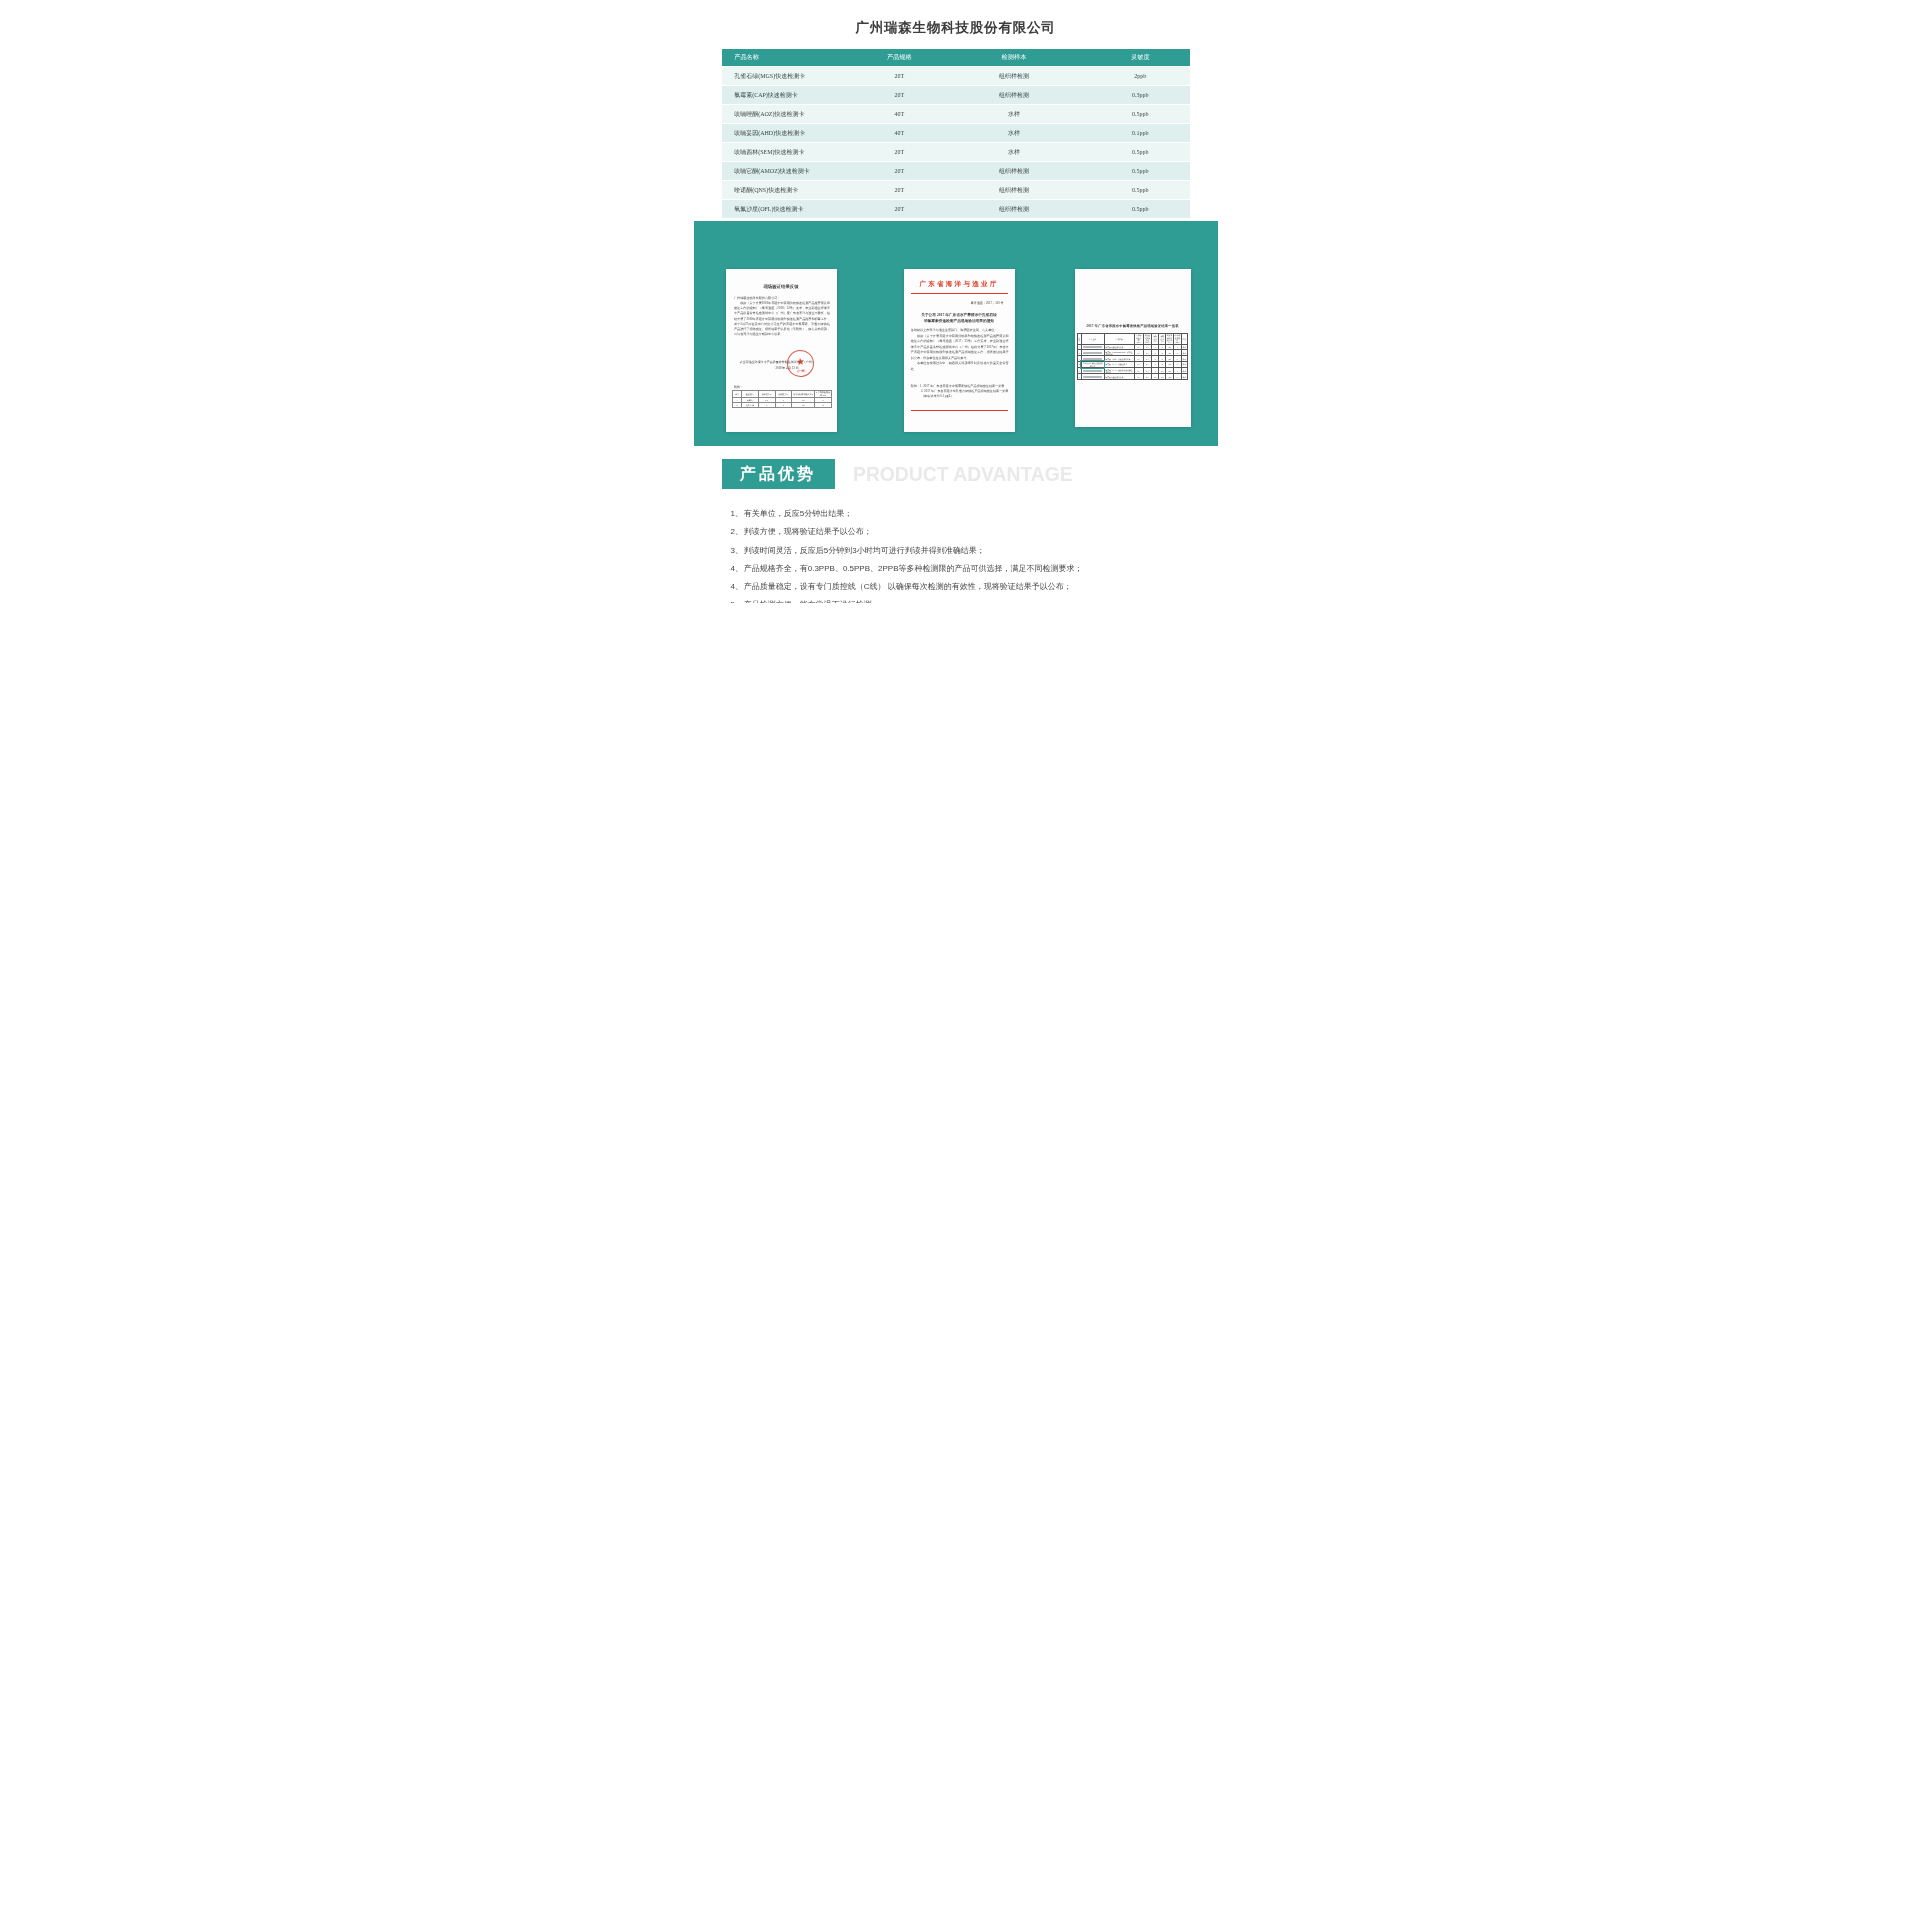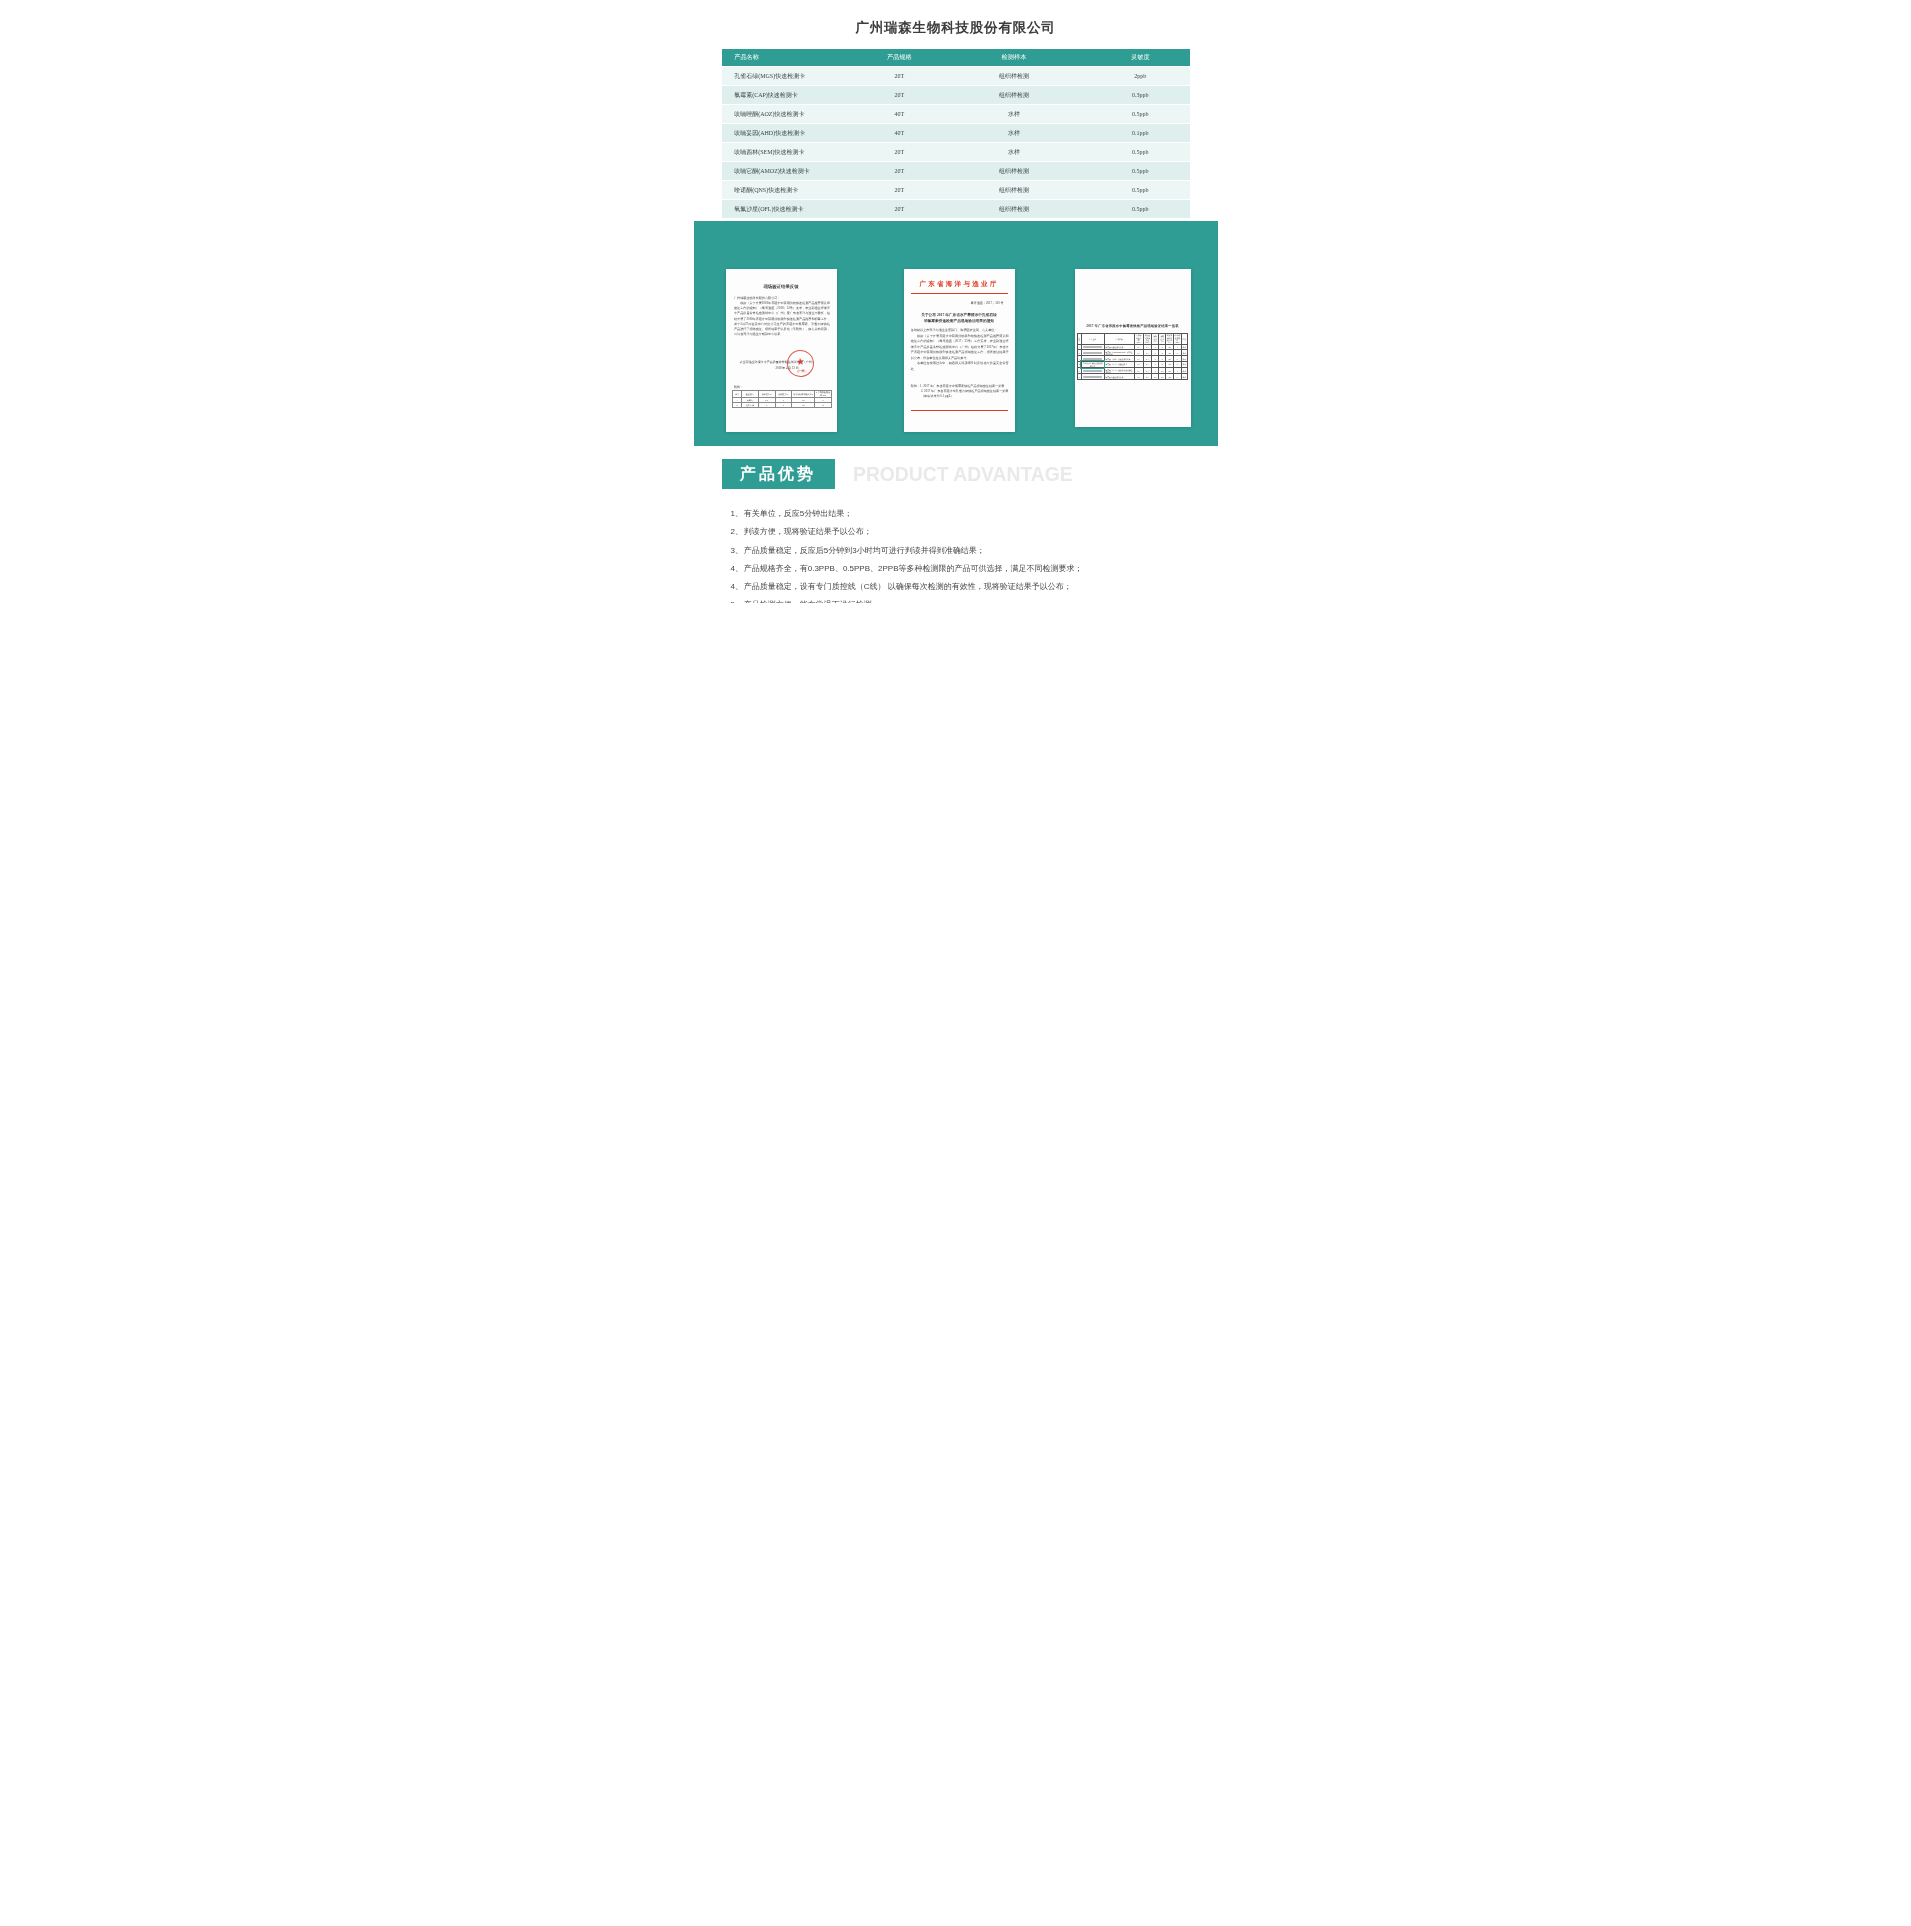--- a/index.html
+++ b/index.html
@@ -351,21 +351,21 @@
   </section>
 
   <section class="adv">
     <div class="adv-box">
       <span>产品优势</span>
     </div>
     <div class="watermark">PRODUCT ADVANTAGE</div>
     <ul class="adv-list">
       <li><span class="num">1、</span><span>有关单位，反应5分钟出结果；</span></li>
       <li><span class="num">2、</span><span>判读方便，现将验证结果予以公布；</span></li>
-      <li><span class="num">3、</span><span>产品质量稳定，反应后5分钟到3小时均可进行判读并得到准确结果；</span></li>
+      <li><span class="num">3、</span><span>判读时间灵活，反应后5分钟到3小时均可进行判读并得到准确结果；</span></li>
       <li><span class="num">4、</span><span>产品规格齐全，有0.3PPB、0.5PPB、2PPB等多种检测限的产品可供选择，满足不同检测要求；</span></li>
       <li><span class="num">4、</span><span>产品质量稳定，设有专门质控线（C线） 以确保每次检测的有效性，现将验证结果予以公布；</span></li>
       <li><span class="num">5、</span><span>产品检测方便，能在常温下进行检测。</span></li>
     </ul>
   </section>
 
 </div>
 
 
 </body></html>

